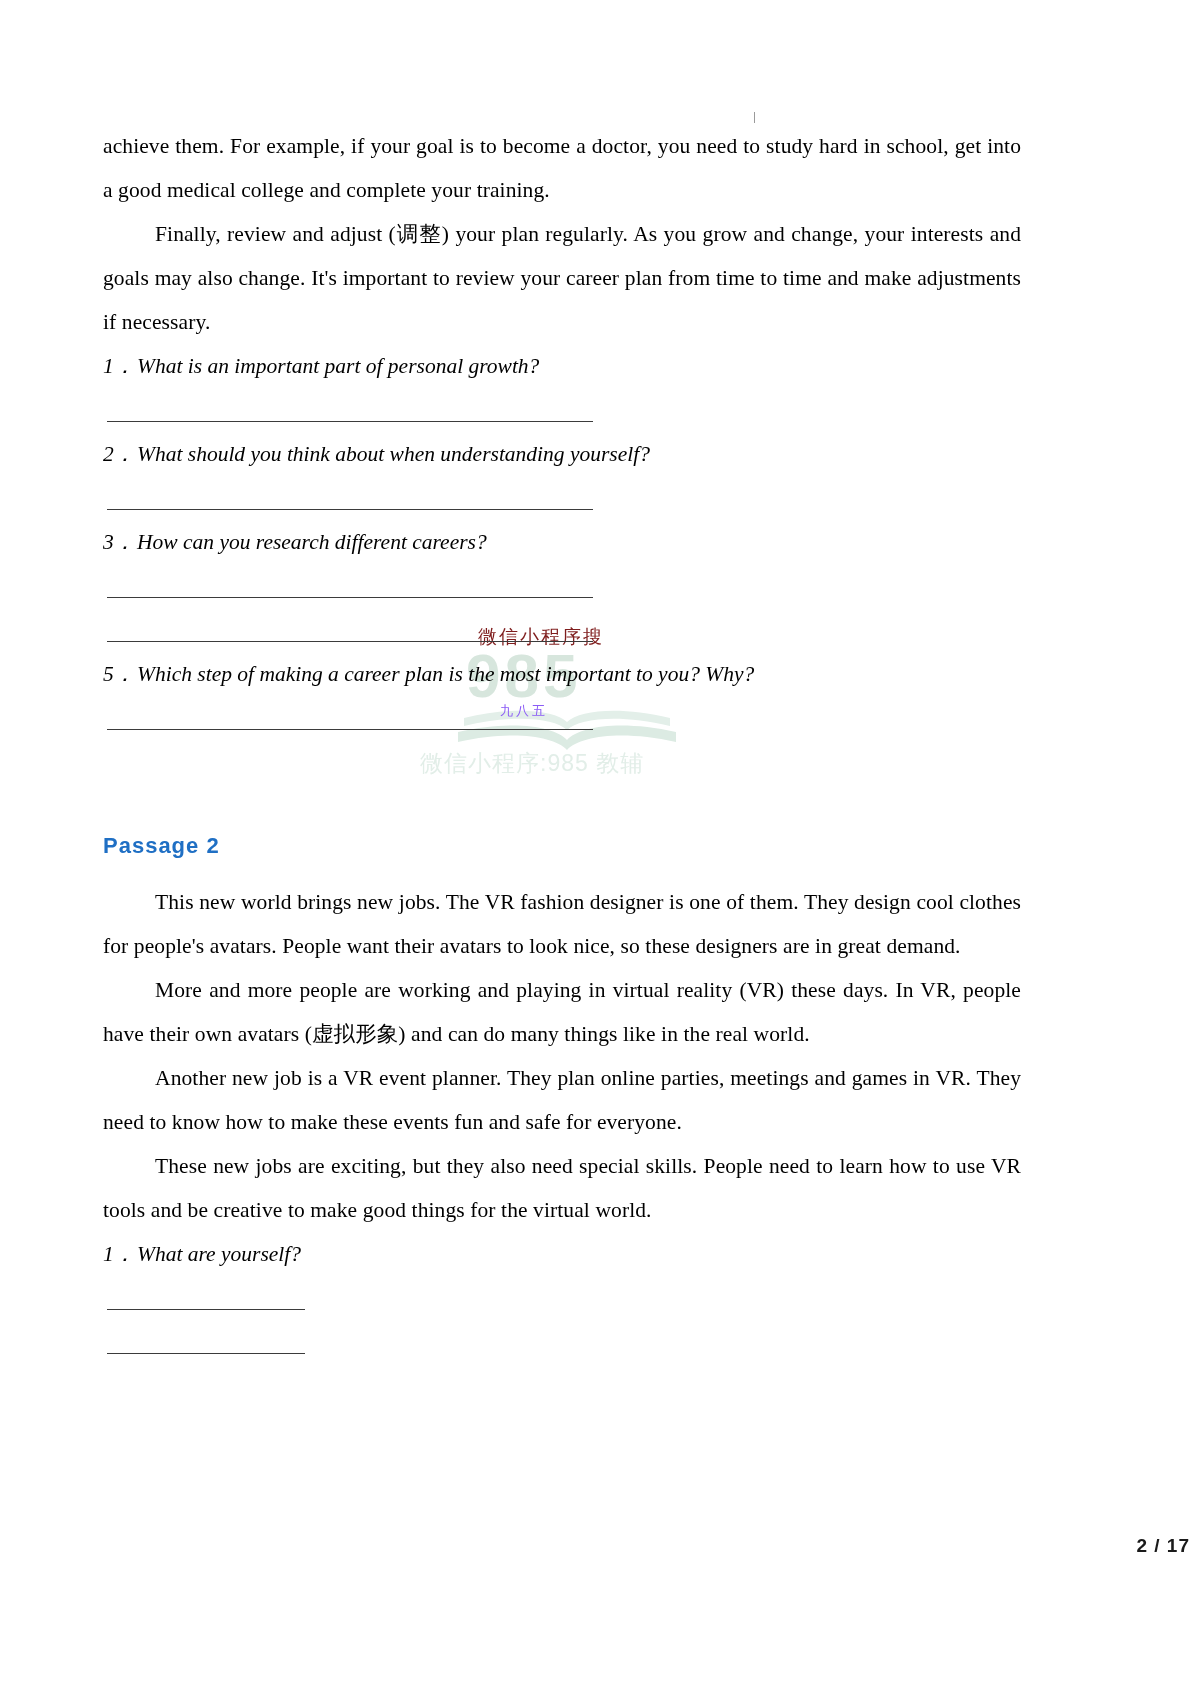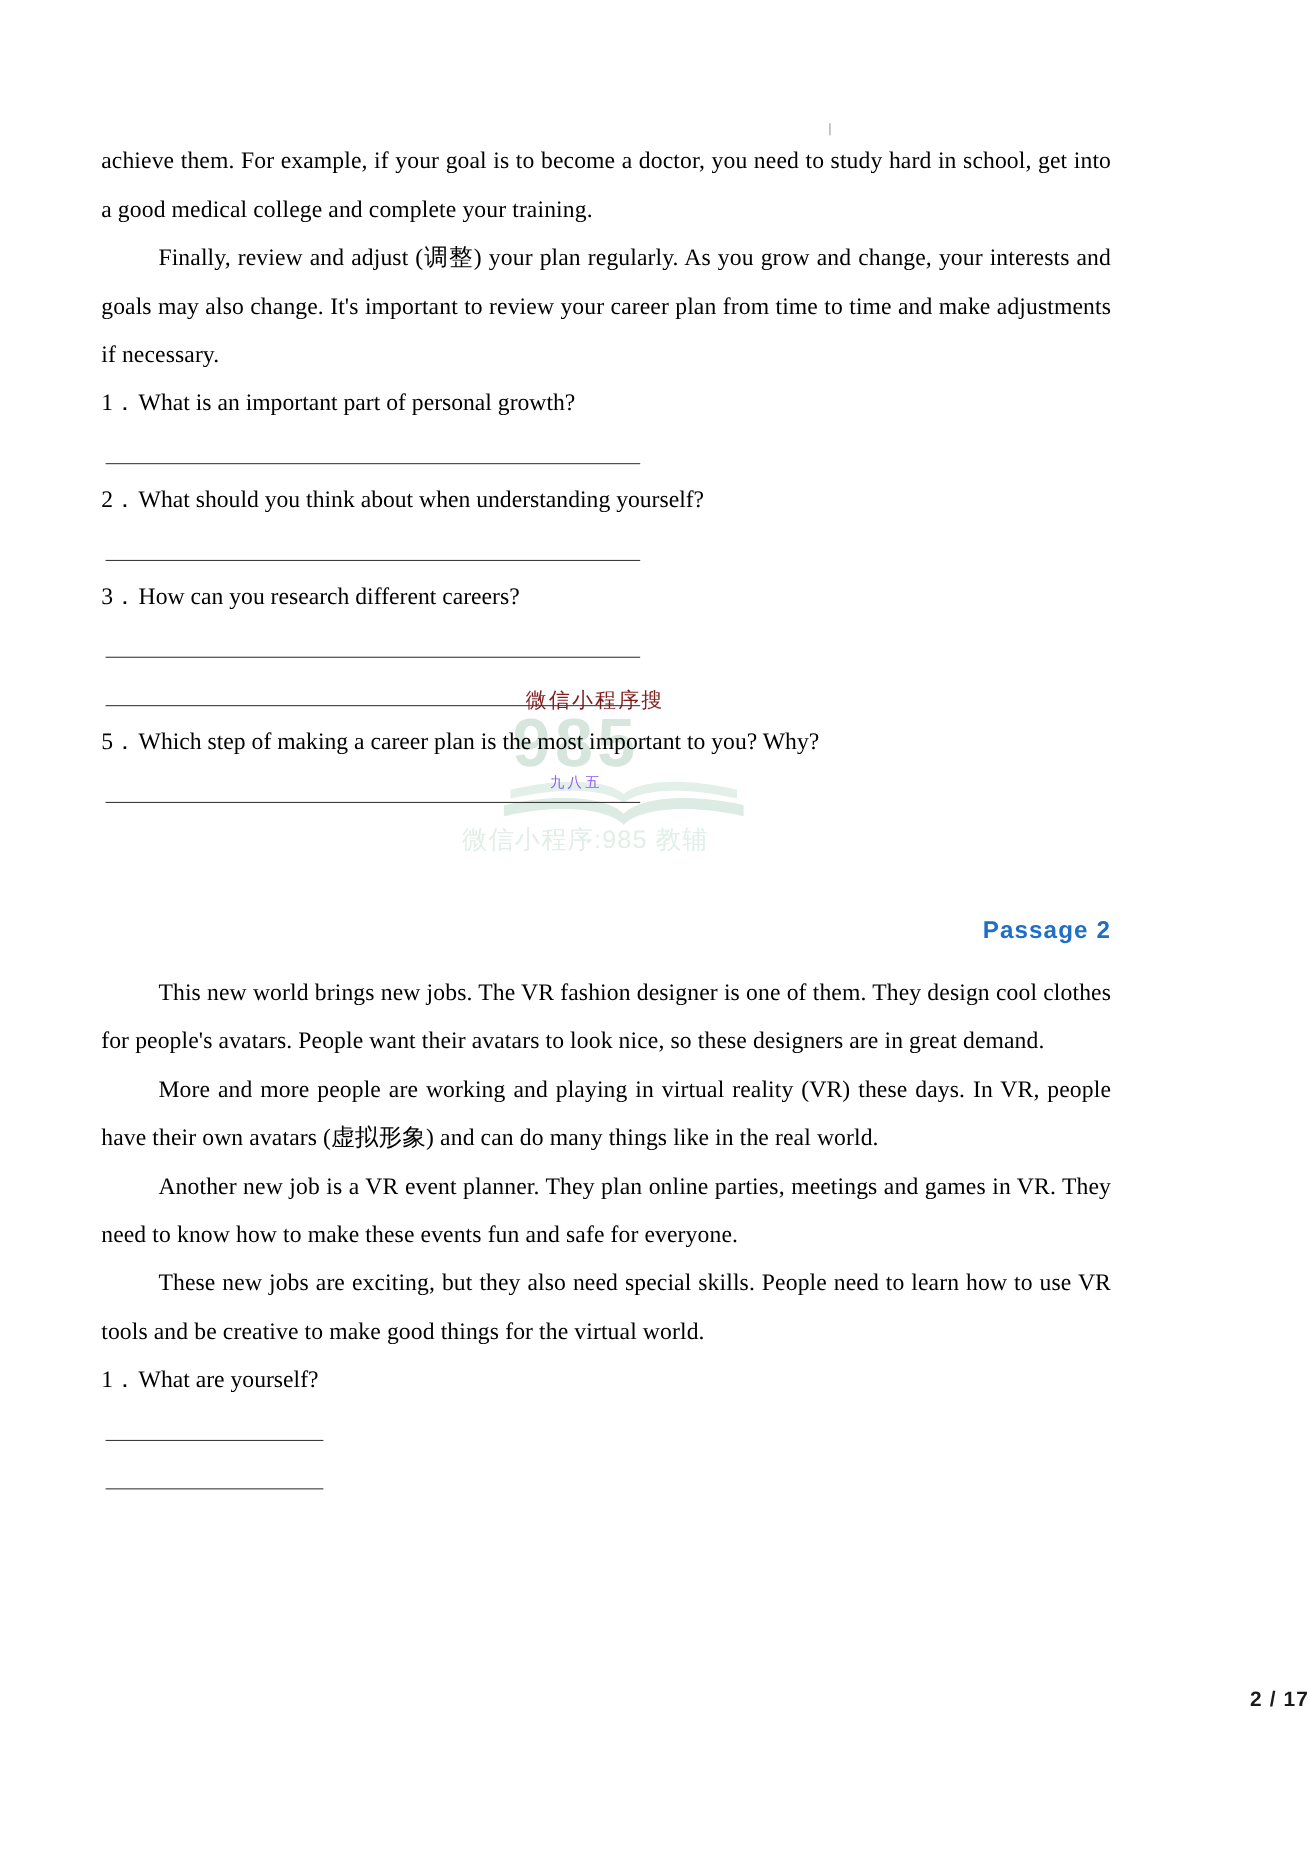--- a/index.html
+++ b/index.html
@@ -17,21 +17,21 @@
   }
 
   .page {
     position: absolute;
     inset: 0;
     padding: 0;
   }
 
   .content {
     position: absolute;
-    left: 92px;
+    left: 103px;
     top: 124px;
     width: 918px;
   }
 
   
   .para {
     font-size: 21.5px;
     line-height: 44px;
     text-align: justify;
     text-justify: inter-word;
@@ -40,20 +40,21 @@
   }
   .para.indent {
     text-indent: 52px;
   }
 
   .q-line {
     font-size: 21.5px;
     line-height: 44px;
     margin: 0;
     white-space: nowrap;
+    font-style: italic;
   }
   .q-num {
     display: inline-block;
     min-width: 34px;
   }
 
   .answer-rule {
     height: 44px;
     position: relative;
   }
@@ -66,21 +67,21 @@
     background: #3b3b3b;
   }
   .answer-rule.w-long::after  { width: 486px; }
   .answer-rule.w-short::after { width: 198px; }
 
   .spacer-sm { height: 14px; }
   .spacer-lg { height: 86px; }
 
   
   .passage-title {
-    text-align: right;
+    text-align: left;
     font-family: "Liberation Sans", "DejaVu Sans", sans-serif;
     font-weight: bold;
     font-size: 22px;
     color: #1f6fc4;
     letter-spacing: 1px;
     line-height: 40px;
     margin: 0;
   }
 
   

